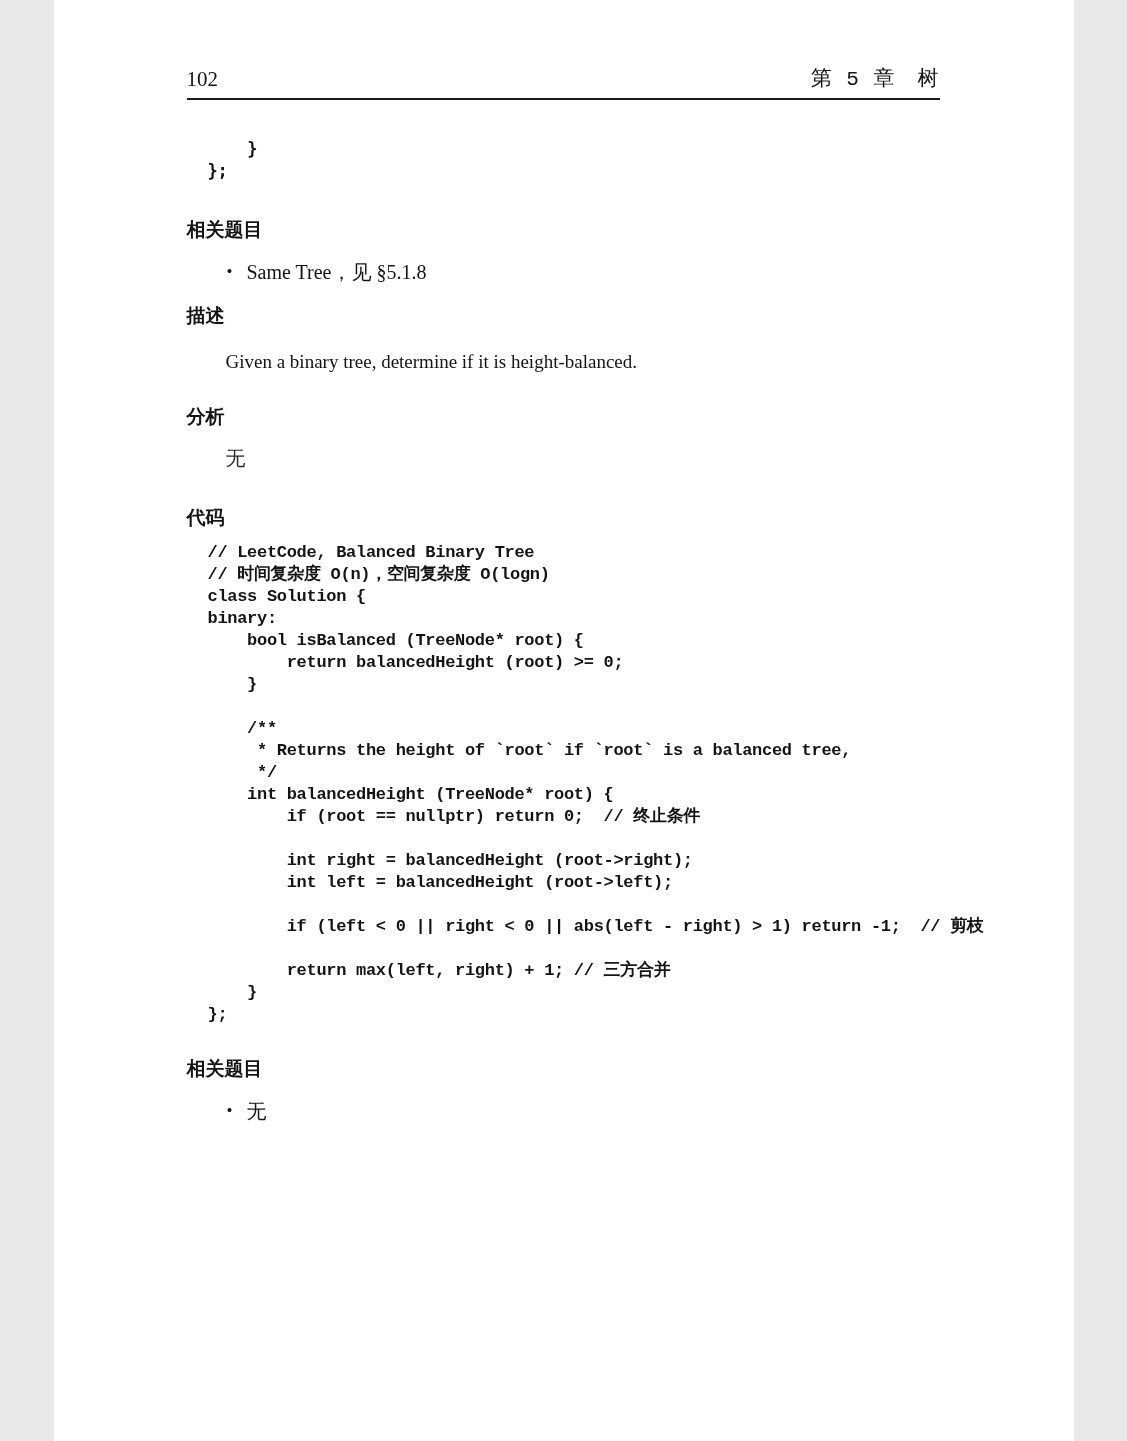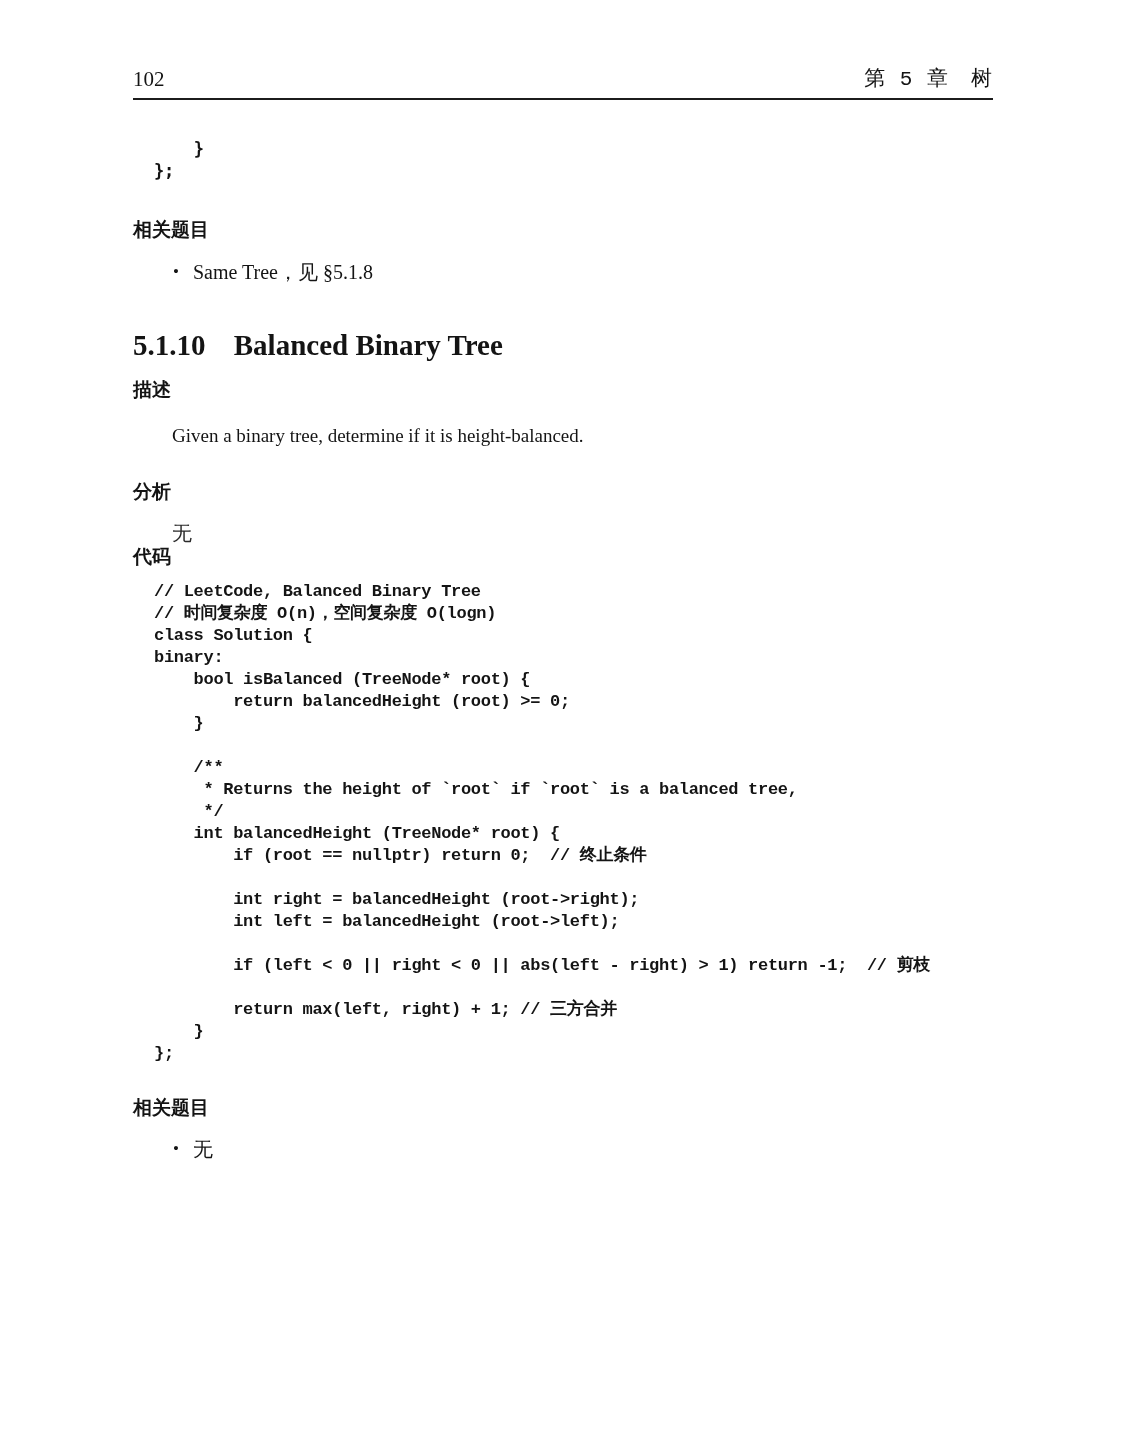--- a/index.html
+++ b/index.html
@@ -1,17 +1,17 @@
 <!DOCTYPE html>
 <html><head>
 <meta charset="utf-8">
 <style>
   html,body { margin:0; padding:0; background:#e8e8e8; }
   .page {
-    position:relative; width:1127px; height:1441px; margin:0 auto;
+    position:relative; width:1020px; height:1441px; margin:0 auto;
     background:#ffffff; color:#141414; box-sizing:border-box;
     padding:64px 134px 0 133px;
     font-family:"Liberation Serif", serif;
   }
   
   .running-head {
     display:flex; justify-content:space-between; align-items:flex-end;
     font-size:21px; padding-bottom:6px; border-bottom:2px solid #1c1c1c;
   }
   .chapter-title { letter-spacing:1px;font-family:Liberation Mono, monospace; }
@@ -25,21 +25,21 @@
   .frag { margin-top:38px; }
   .main-code { margin-top:13px;font-family:Liberation Mono, monospace; }
   
   .cjk-heading {
     font-family:Liberation Serif, serif; font-weight:700;
     font-size:19px; line-height:1.1; margin:0;
   }
   .h-related1 { margin-top:38px; }
   .h-desc { margin-top:20px; }
   .h-analysis { margin-top:29px; }
-  .h-code { }
+  .h-code { margin-top:36px; }
   .h-related2 { margin-top:33px; }
   .section-heading {
     font-size:29px; font-weight:700; line-height:1.05; margin:0; margin-top:44px;
     font-family:"Liberation Serif",serif;
   }
   .section-number { margin-right:21px; }
   
   .bullet-row { display:flex; align-items:baseline; margin:18px 0 0 40px; font-size:20px; }
   .bullet-glyph { font-size:17px; margin-right:14px; position:relative; top:-2px; }
   
@@ -65,24 +65,20 @@
     <div class="code-line">};</div>
   </div>
 
   <h3 class="cjk-heading h-related1">相关题目</h3>
 
   <div class="bullet-row">
     <span class="bullet-glyph">•</span>
     <span>Same Tree，见 §5.1.8</span>
   </div>
 
-  <h2 class="section-heading">
-    <span class="section-number">5.1.10</span>
-    <span>Balanced Binary Tree</span>
-  </h2>
 
   <h3 class="cjk-heading h-desc">描述</h3>
 
   <div class="para-wrap">
     <p class="body-para">Given a binary tree, determine if it is height-balanced.</p>
   </div>
 
   <h3 class="cjk-heading h-analysis">分析</h3>
 
   <div class="plain-body">无</div>

